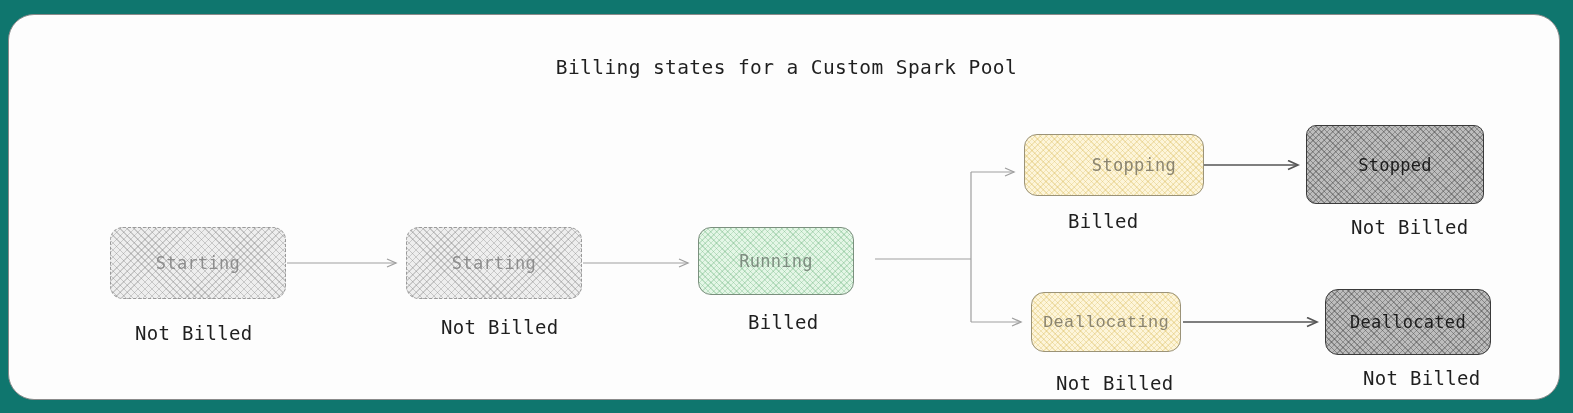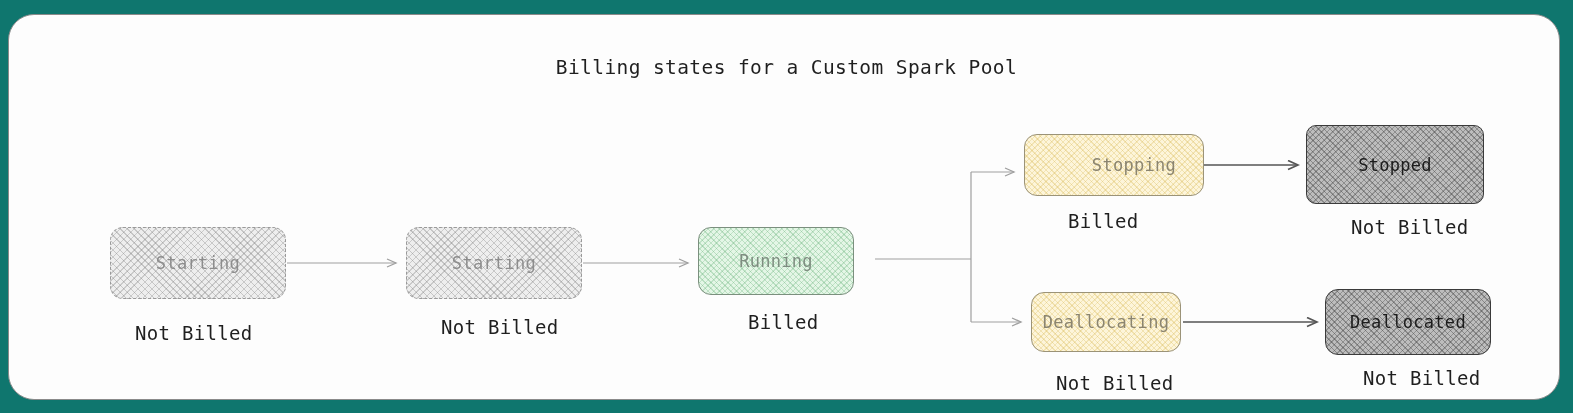--- a/index.html
+++ b/index.html
@@ -173,21 +173,21 @@
   <div class="node cream" style="left:1024px; top:134px; width:180px; height:62px;padding-left:40px;">
     <span>Stopping</span>
   </div>
   <div class="caption" style="left:1068px; top:210px;">Billed</div>
 
   <div class="node grey-dark" style="left:1306px; top:125px; width:178px; height:79px;border-radius:10px;">
     <span>Stopped</span>
   </div>
   <div class="caption" style="left:1351px; top:216px;">Not Billed</div>
 
-  <div class="node cream" style="left:1031px; top:292px; width:150px; height:60px;">
+  <div class="node cream" style="left:1031px; top:292px; width:150px; height:60px;font-family:Liberation Mono, monospace;">
     <span>Deallocating</span>
   </div>
   <div class="caption" style="left:1056px; top:372px;">Not Billed</div>
 
   <div class="node grey-dark" style="left:1325px; top:289px; width:166px; height:66px;">
     <span>Deallocated</span>
   </div>
   <div class="caption" style="left:1363px; top:367px;">Not Billed</div>
 
 </div>

